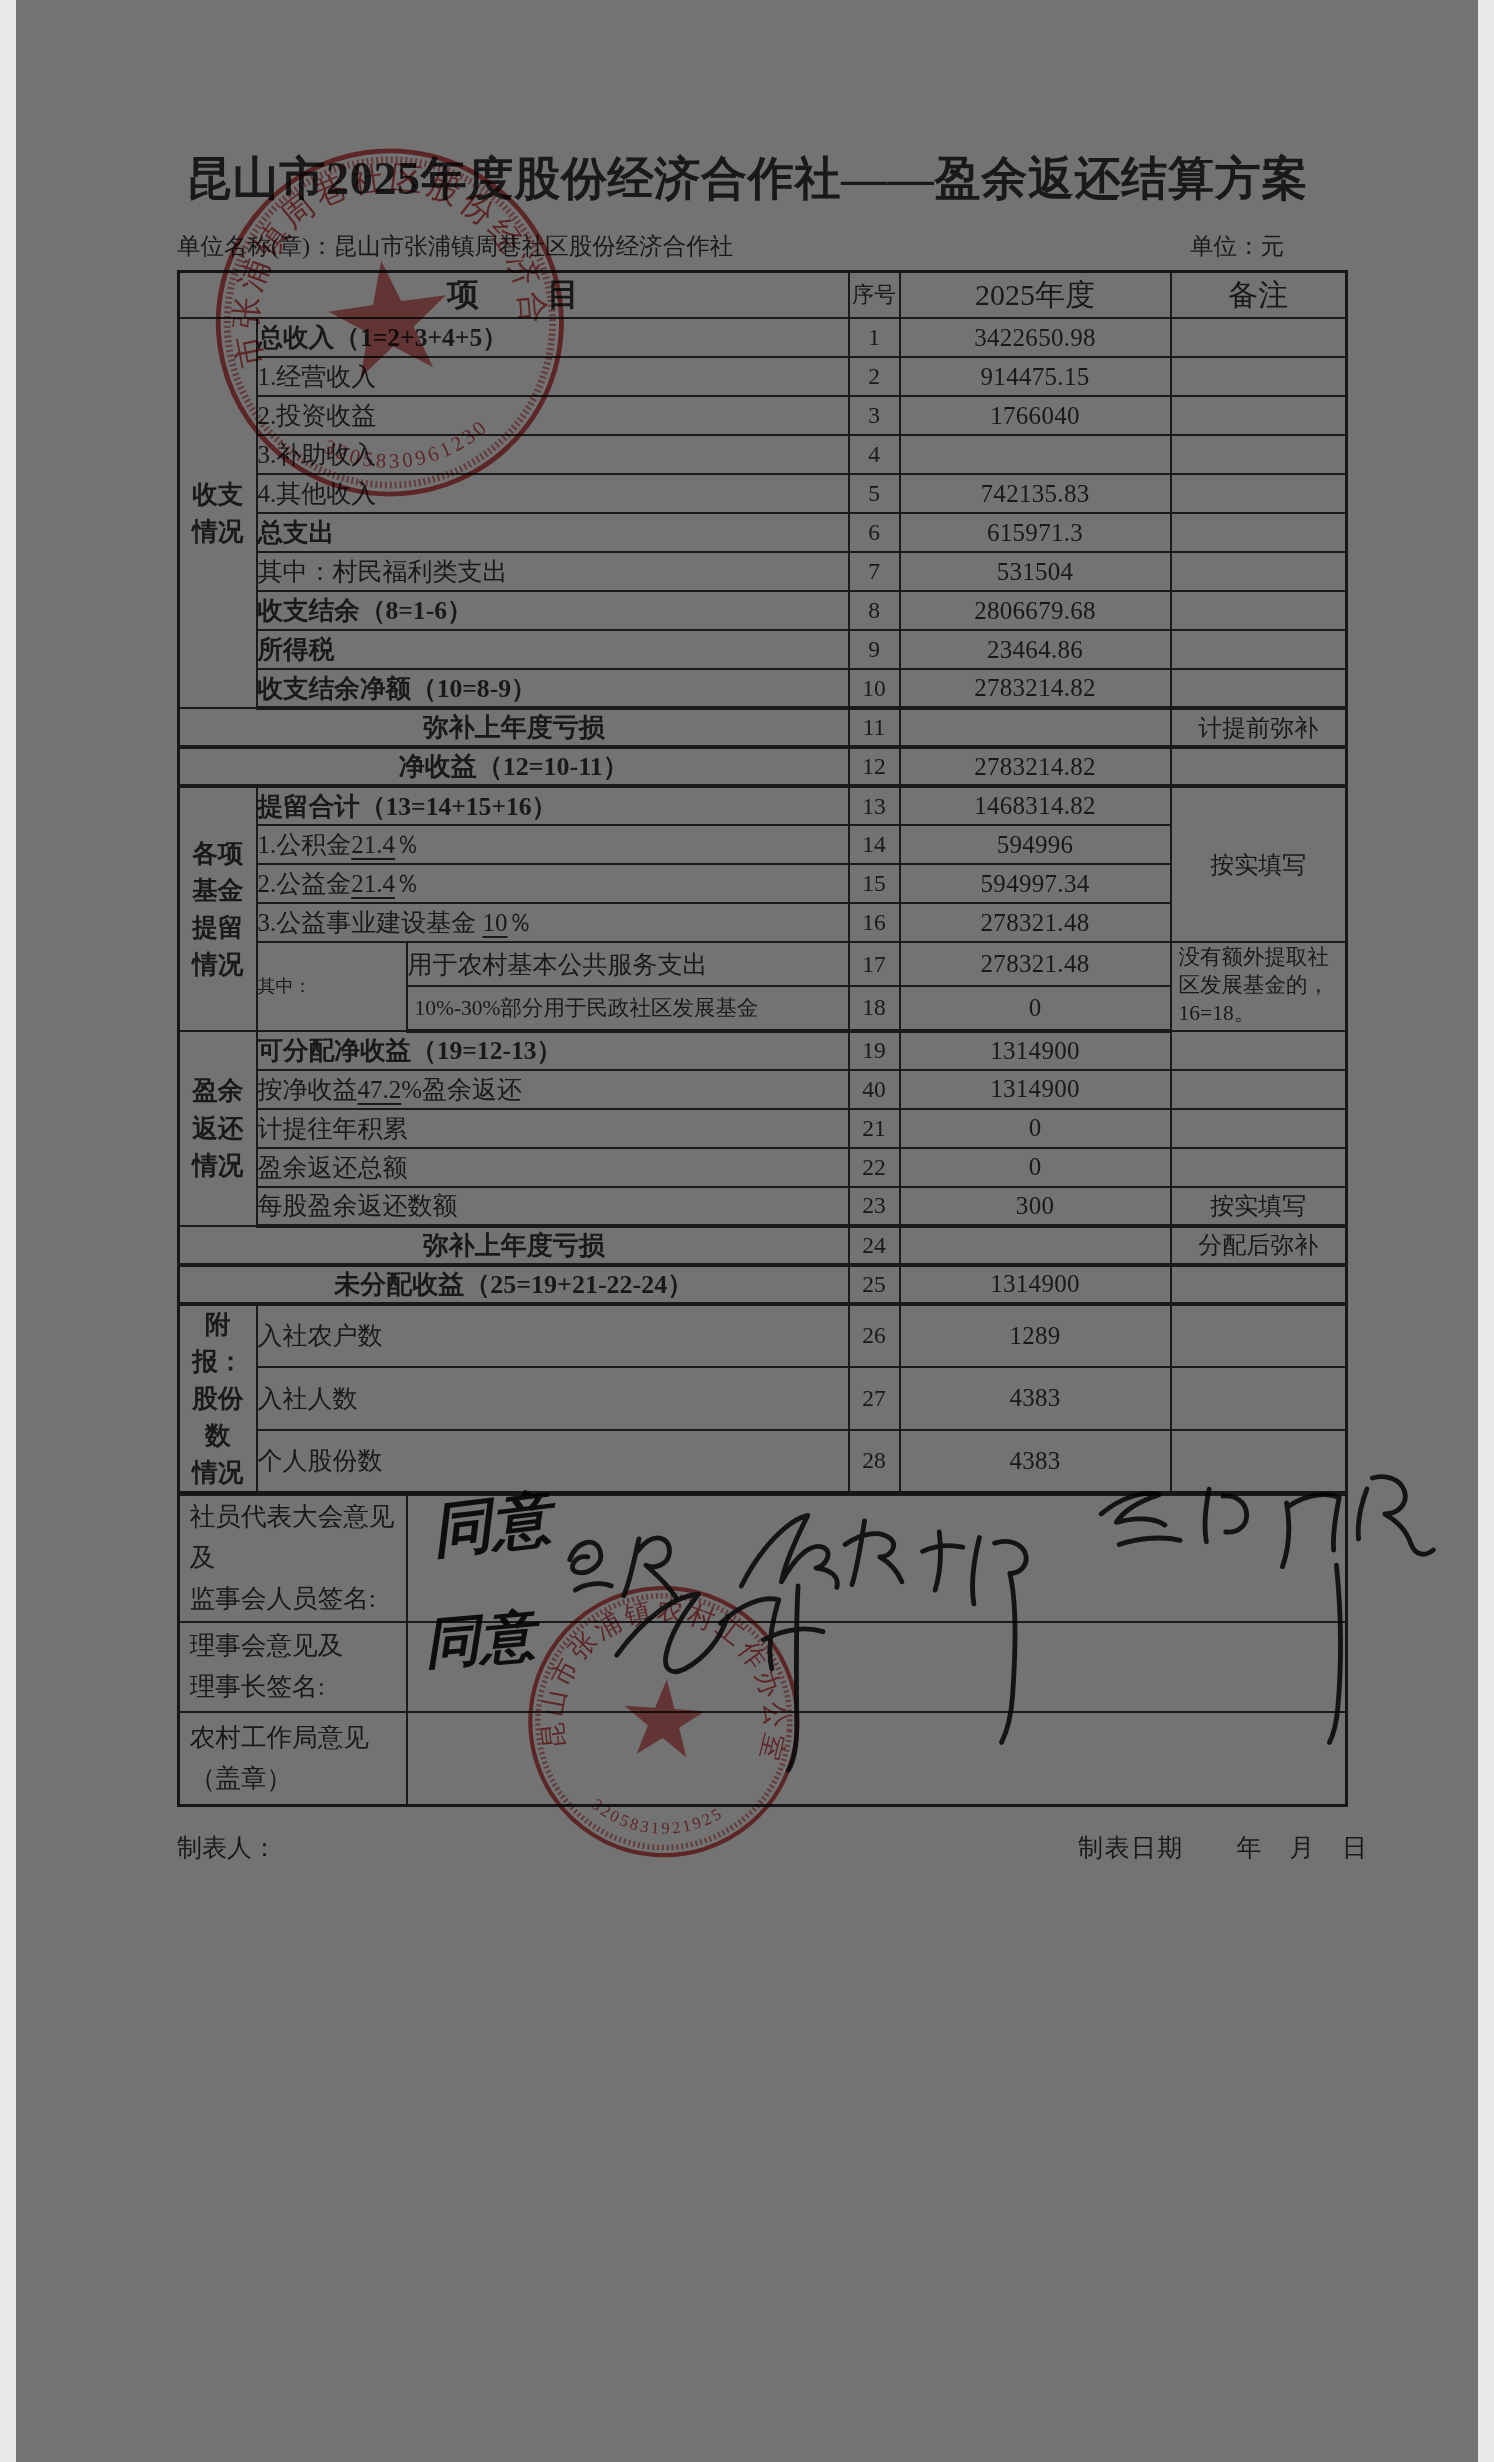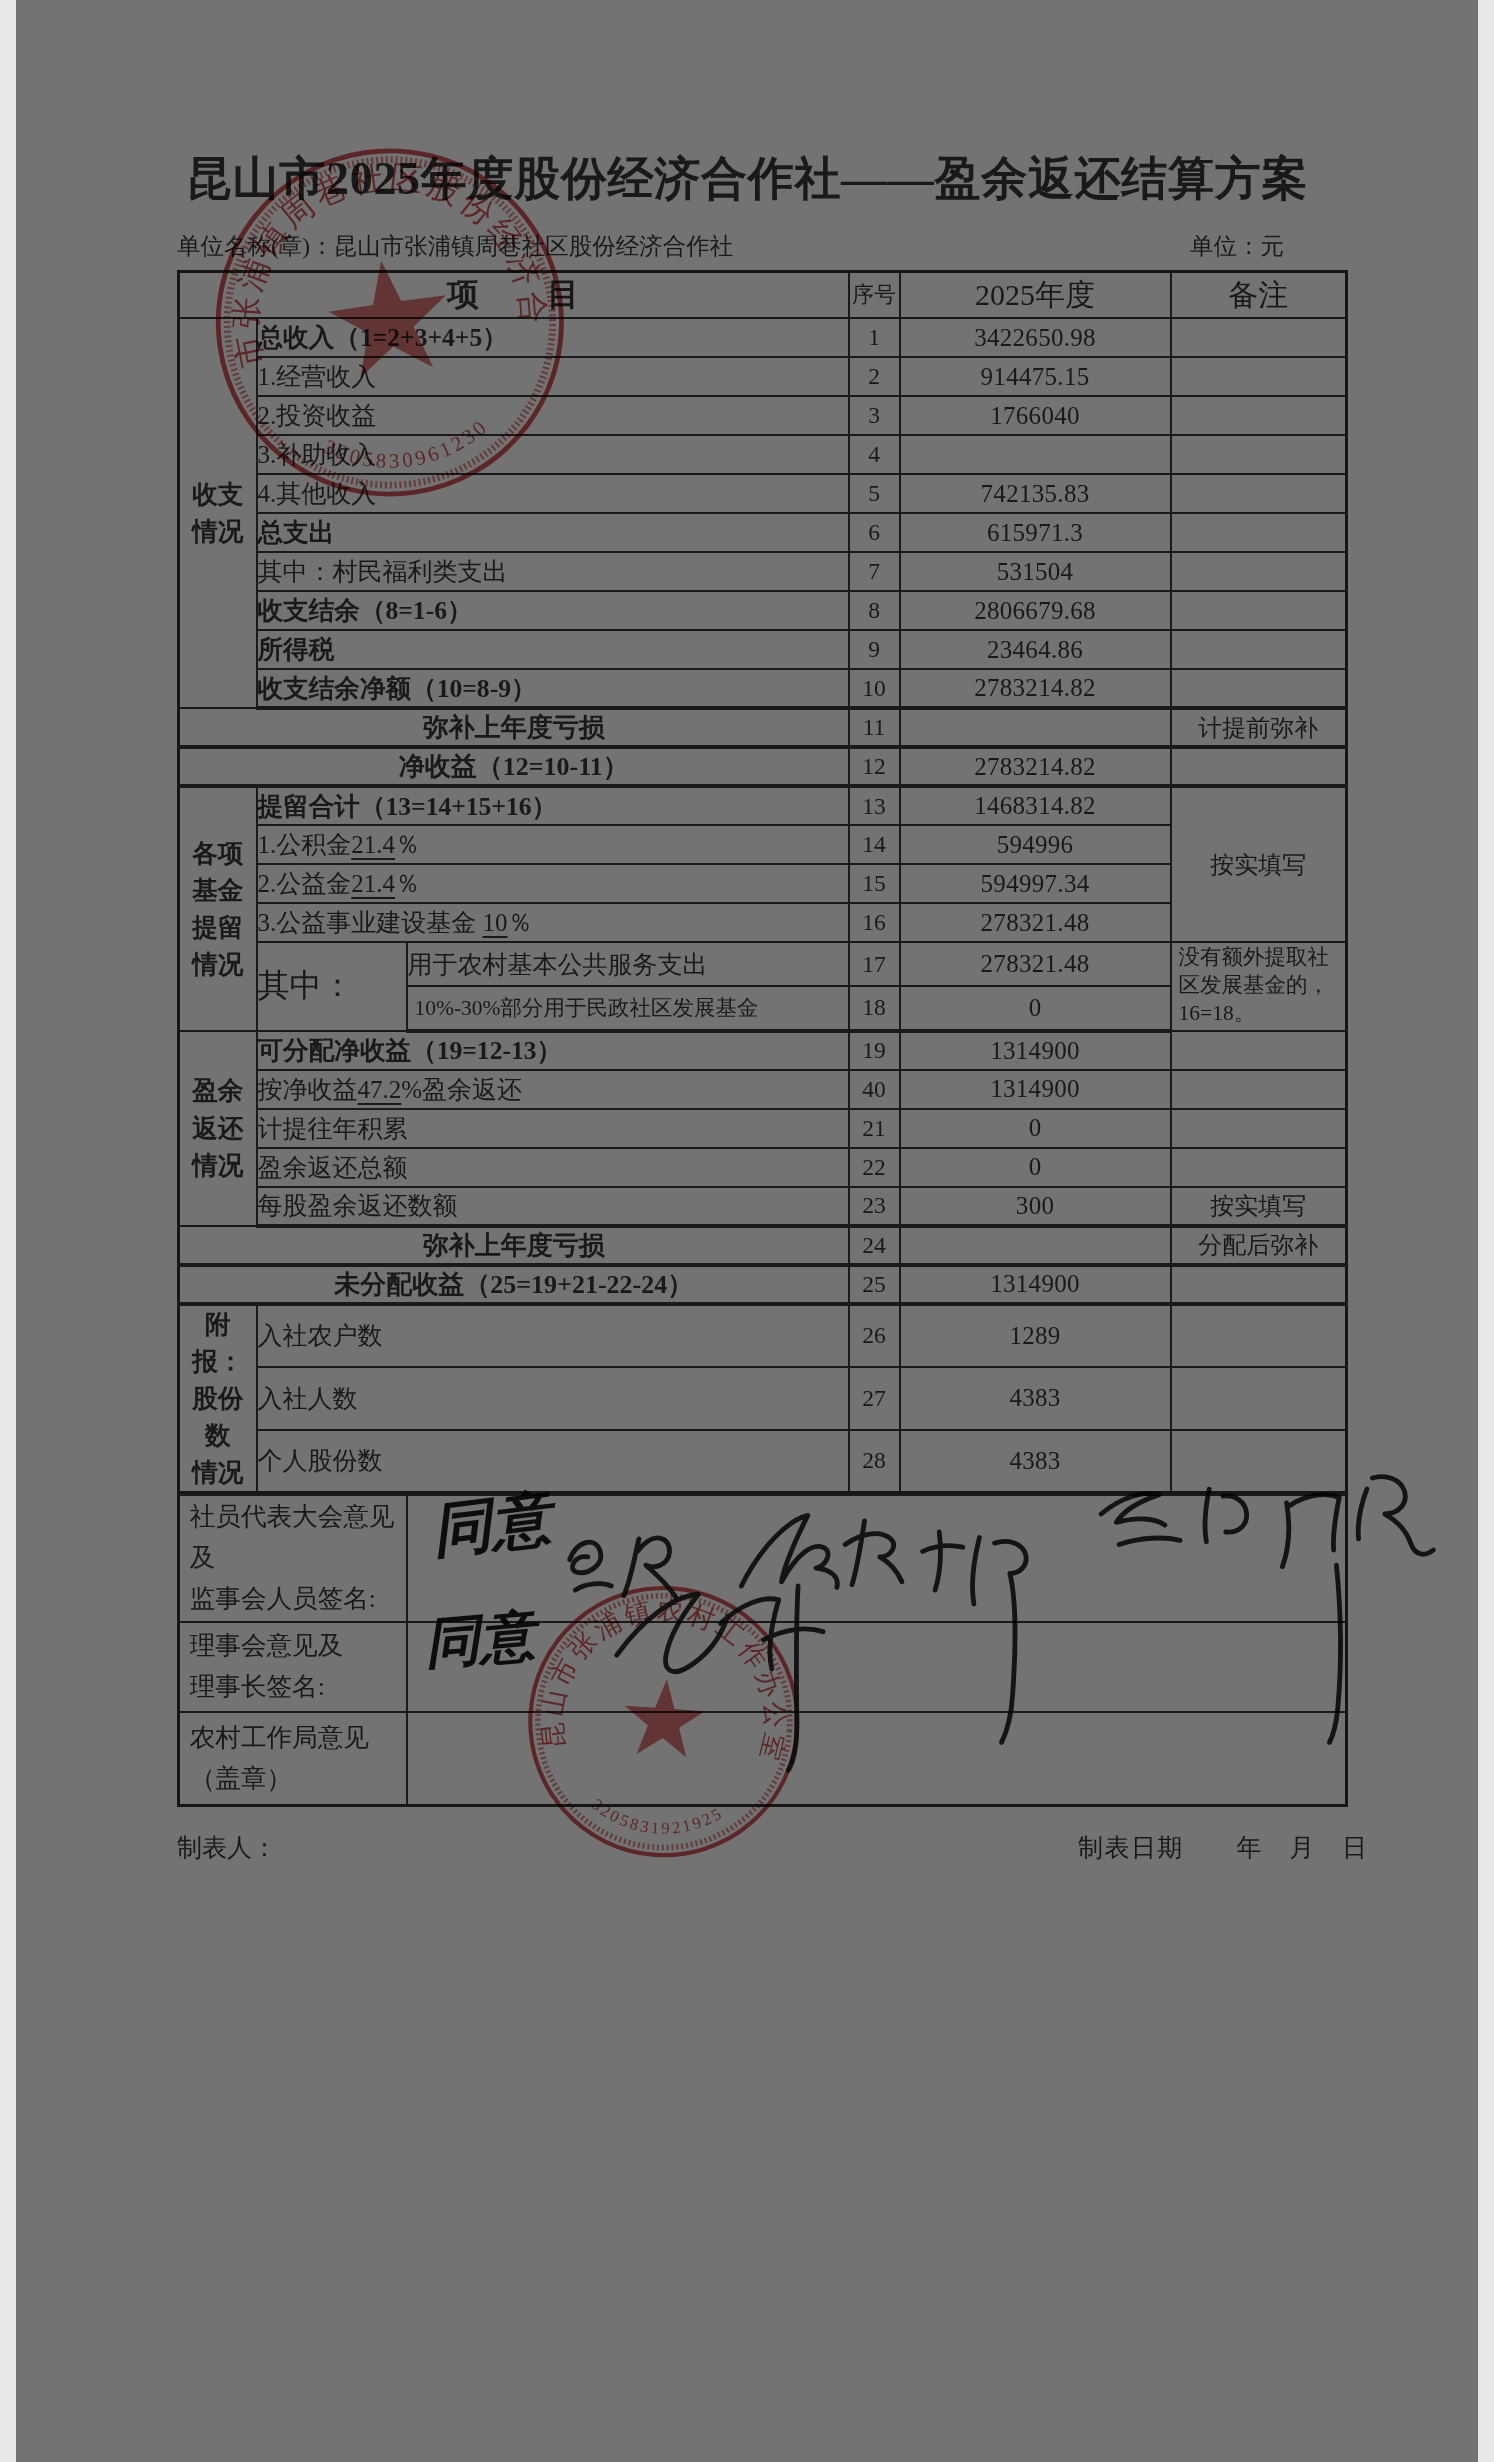--- a/index.html
+++ b/index.html
@@ -30,21 +30,21 @@
   th.ser-h{font-size:22px;font-weight:normal;}
   th.year-h,th.rem-h{font-size:30px;font-weight:normal;}
   td.group{
     font-size:25.6px;font-weight:bold;text-align:center;
     white-space:pre-line;line-height:1.45;padding:0 2.8px;
   }
   td.lbl{font-size:25px;text-align:left;padding-left:9.7px;}
   td.lbl .u{text-decoration:underline;text-underline-offset:4.8px;}
   td.lbl.b{font-weight:bold;font-size:25.6px;}
   td.lbl.small{font-size:21.5px;padding-left:7px;}
-  td.zhong{font-size:32px;text-align:left;padding-left:9.7px;}
+  td.zhong{font-size:18px;text-align:left;padding-left:9.7px;}
   td.full{font-size:26px;font-weight:bold;text-align:center;}
   td.ser{font-size:23.5px;text-align:center;}
   td.val{font-size:25px;text-align:center;letter-spacing:0.3px;}
   td.rem{font-size:24px;text-align:center;}
   td.rem.left{font-size:21.5px;text-align:left;padding:1.4px 7px;line-height:1.3;}
   table.sections{border:3.5px solid #161616;border-top:none;}
   table.sections td{border:2.8px solid #1a1a1a;vertical-align:middle;}
   table.sections td.sec-label{
     font-size:25.6px;line-height:1.6;white-space:pre-line;padding-left:9.7px;
   }

